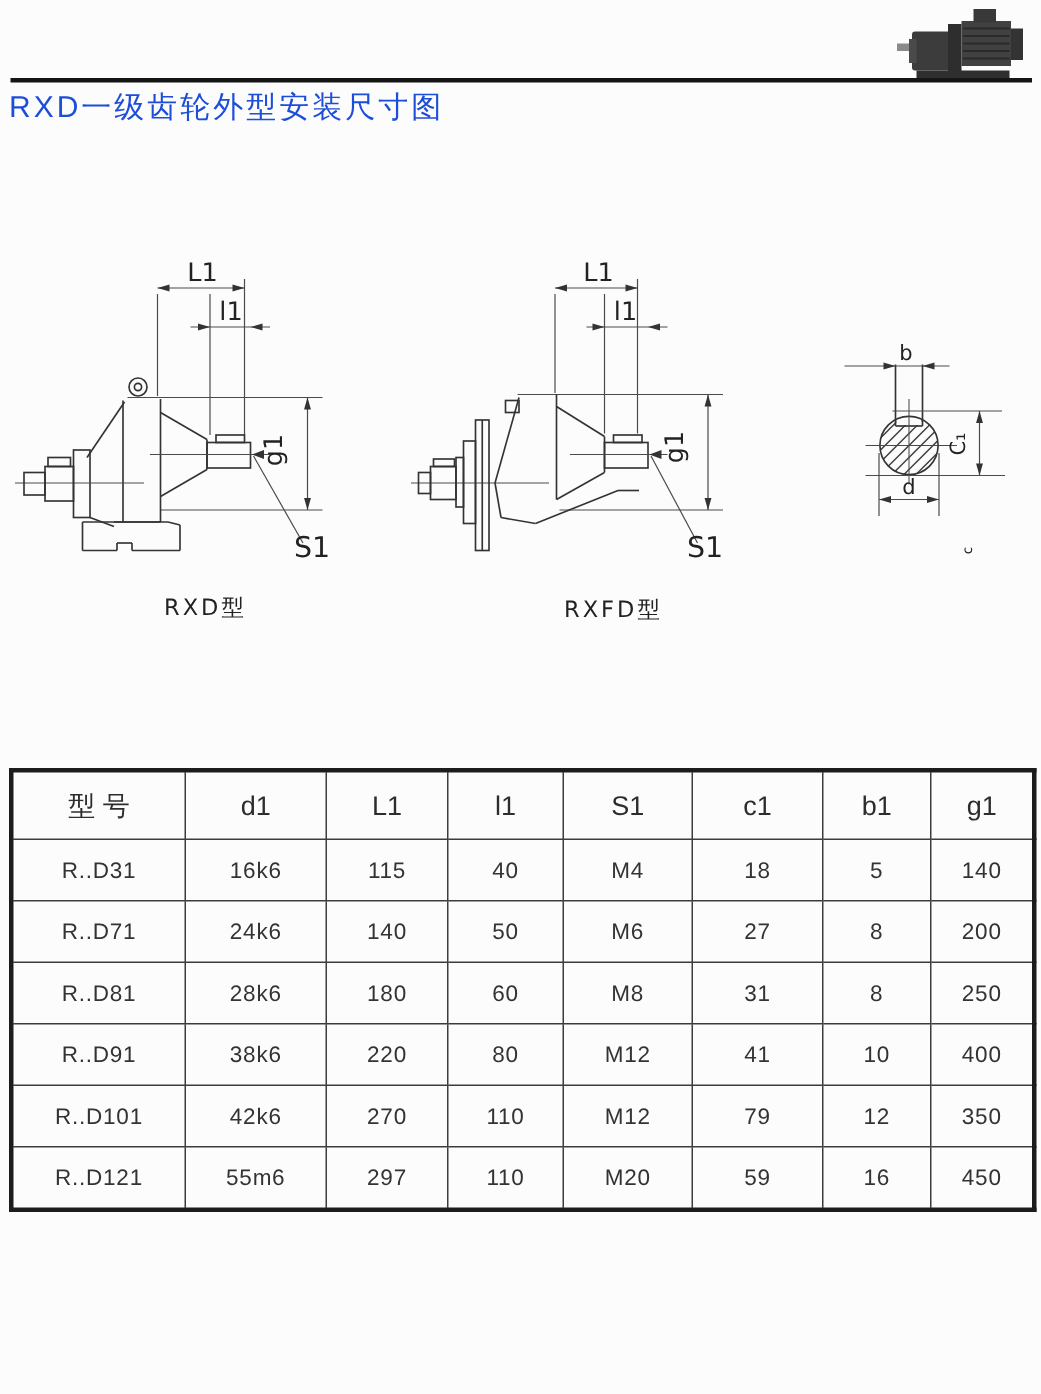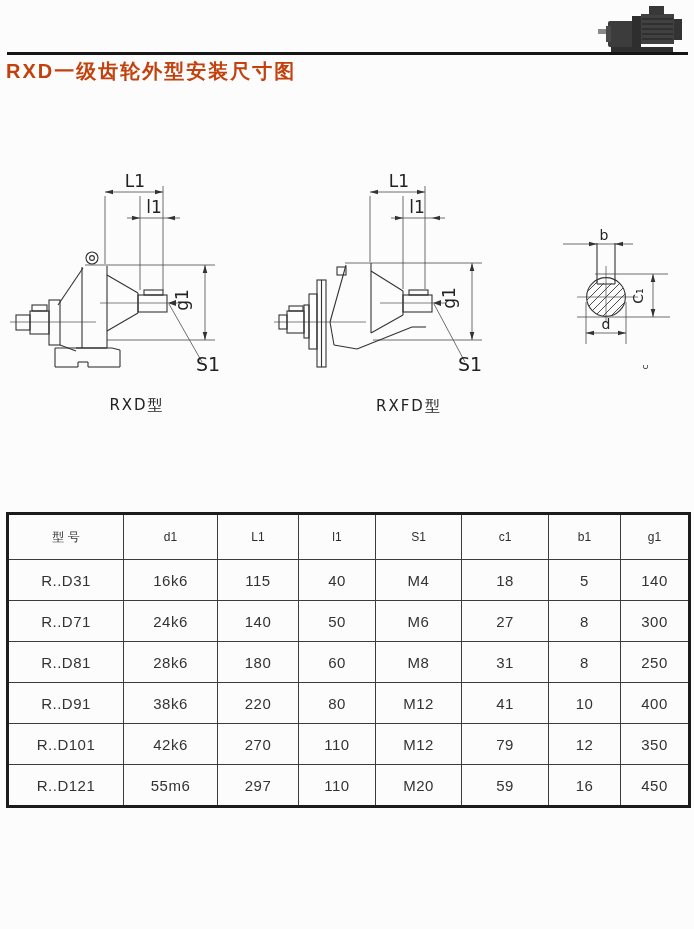--- a/index.html
+++ b/index.html
@@ -3,22 +3,22 @@
 <meta charset="utf-8">
 <style>
   html,body{margin:0;padding:0;background:#e8e8e8;}
   #page{
     position:relative;width:694px;height:929px;background:#fcfcfc;
     font-family:"Liberation Sans",sans-serif;color:#222;overflow:hidden;
     margin:0 auto;
   }
   .rule{position:absolute;left:7px;top:52px;width:681px;height:3px;background:#151515;}
   .title{
-    position:absolute;left:6px;top:58px;font-size:20px;font-weight:700;
-    letter-spacing:2px;color:#c2410c;white-space:nowrap;
+    position:absolute;left:6px;top:58px;font-size:20px;font-weight:400;
+    letter-spacing:2px;color:#1d4ed8;white-space:nowrap;
   }
   .motor{position:absolute;left:596px;top:2px;}
   .fig{position:absolute;}
   .fig svg text{font-family:"DejaVu Sans","Liberation Sans",sans-serif;fill:#222;}
   .dimtext{font-size:17px;}
   .captiontext{font-size:15px;letter-spacing:2px;fill:#3a3a3a;}
   .s1text{font-size:19px;}
   .smalldim{font-size:14px;}
   .tinymark{font-size:9px;fill:#555;}
   .outline{stroke:#333;stroke-width:1.1;fill:none;}
@@ -30,21 +30,21 @@
   table.dim{
     position:absolute;left:6px;top:512px;width:682px;
     border-collapse:collapse;table-layout:fixed;background:#fcfcfc;
     border:3px solid #1c1c1c;
   }
   table.dim th,table.dim td{
     border:1px solid #3c3c3c;text-align:center;vertical-align:middle;
     font-size:15px;color:#333;font-weight:400;padding:0;
     font-family:"Liberation Sans",sans-serif;
   }
-  table.dim th{height:44px;font-size:12px;color:#2d2d2d;}
+  table.dim th{height:44px;font-size:18px;color:#2d2d2d;}
   table.dim td{height:40px;letter-spacing:0.5px;}
 </style>
 </head>
 <body>
 
 <div id="page">
 
   <div class="motor">
     <svg width="94" height="56" viewBox="0 0 94 56">
       <rect x="2" y="27" width="11" height="5" fill="#8a8a8a"></rect>
@@ -271,21 +271,21 @@
           <td>140</td>
         </tr>
         <tr>
           <td>R..D71</td>
           <td>24k6</td>
           <td>140</td>
           <td>50</td>
           <td>M6</td>
           <td>27</td>
           <td>8</td>
-          <td>300</td>
+          <td>200</td>
         </tr>
         <tr>
           <td>R..D81</td>
           <td>28k6</td>
           <td>180</td>
           <td>60</td>
           <td>M8</td>
           <td>31</td>
           <td>8</td>
           <td>250</td>

